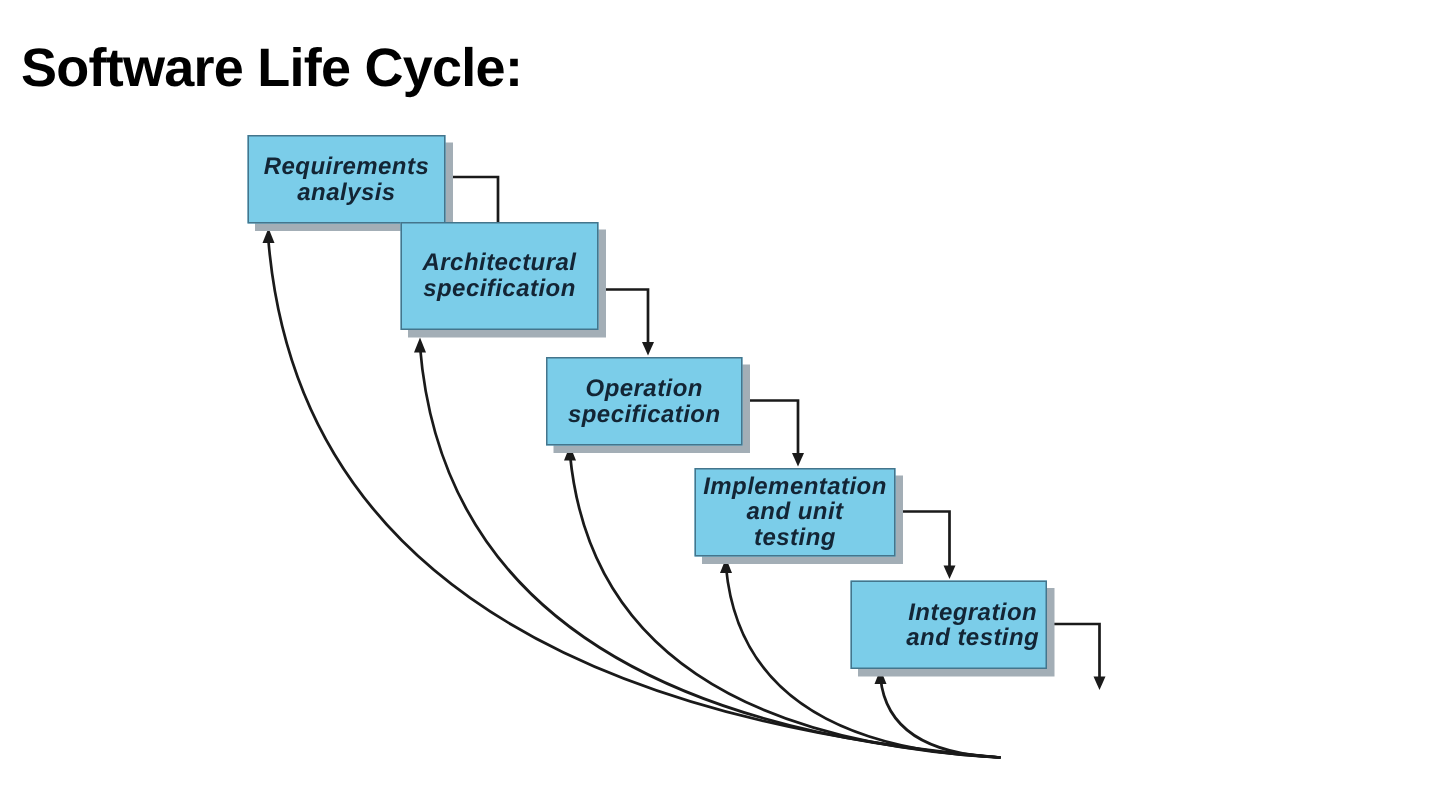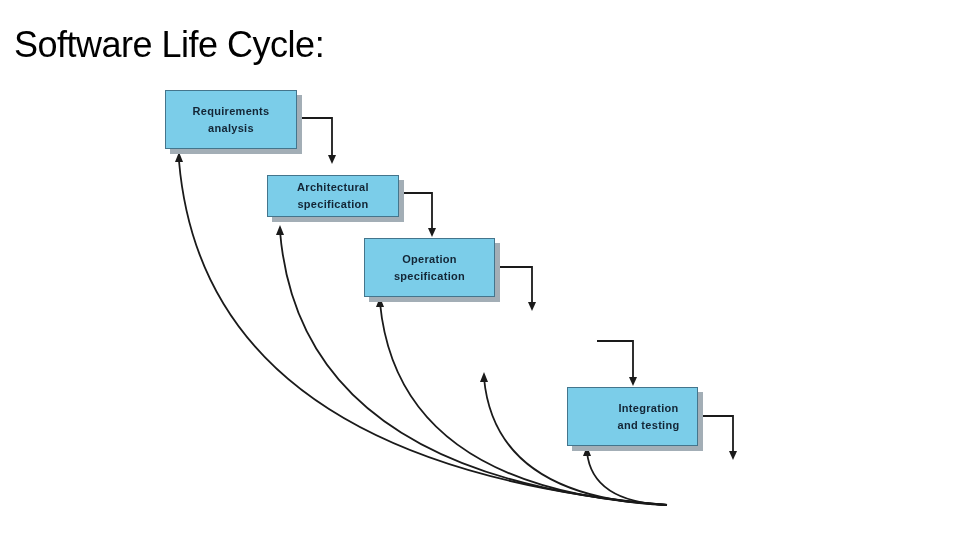--- a/index.html
+++ b/index.html
@@ -22,21 +22,21 @@
     position: relative;
     width: 960px;
     height: 540px;
     background: var(--background);
   }
   .slide-title {
     position: absolute;
     left: 14px;
     top: 24px;
     font-size: 36px;
-    font-weight: 400;
+    font-weight: 700;
     color: var(--title-text);
     letter-spacing: -0.5px;
     white-space: nowrap;
   }
   .arrows-layer {
     position: absolute;
     left: 0;
     top: 0;
     width: 960px;
     height: 540px;
@@ -54,29 +54,30 @@
     position: absolute;
     background: var(--box-fill);
     border: 1px solid var(--box-border);
     box-shadow: 5px 5px 0 var(--box-shadow);
     display: flex;
     align-items: center;
     justify-content: center;
     text-align: center;
   }
   .stage-label {
-    font-size: 11px;
+    font-size: 16px;
     font-weight: 700;
     line-height: 17px;
     letter-spacing: 0.3px;
     color: var(--box-text);
     white-space: pre-line;
+    font-style: italic;
   }
   .stage-1 { left: 165px; top: 90px;  width: 132px; height: 59px; }
-  .stage-2 { left: 267px; top: 175px; width: 132px; height: 42px; }
+  .stage-2 { left: 267px; top: 148px; width: 132px; height: 72px; }
   .stage-3 { left: 364px; top: 238px; width: 131px; height: 59px; }
   .stage-4 { left: 463px; top: 312px; width: 134px; height: 59px; }
   .stage-5 { left: 567px; top: 387px; width: 131px; height: 59px; padding-left: 32px; }
   .stage-6 { left: 668px; top: 461px; width: 133px; height: 58px; }
 </style>
 </head>
 <body>
 
 <div class="slide">
 
@@ -132,18 +133,23 @@
 analysis</span>
   </div>
   <div class="stage stage-2">
     <span class="stage-label">Architectural
 specification</span>
   </div>
   <div class="stage stage-3">
     <span class="stage-label">Operation
 specification</span>
   </div>
+  <div class="stage stage-4">
+    <span class="stage-label">Implementation
+and unit
+testing</span>
+  </div>
   <div class="stage stage-5">
     <span class="stage-label">Integration
 and testing</span>
   </div>
 
 </div>
 
 </body></html>

